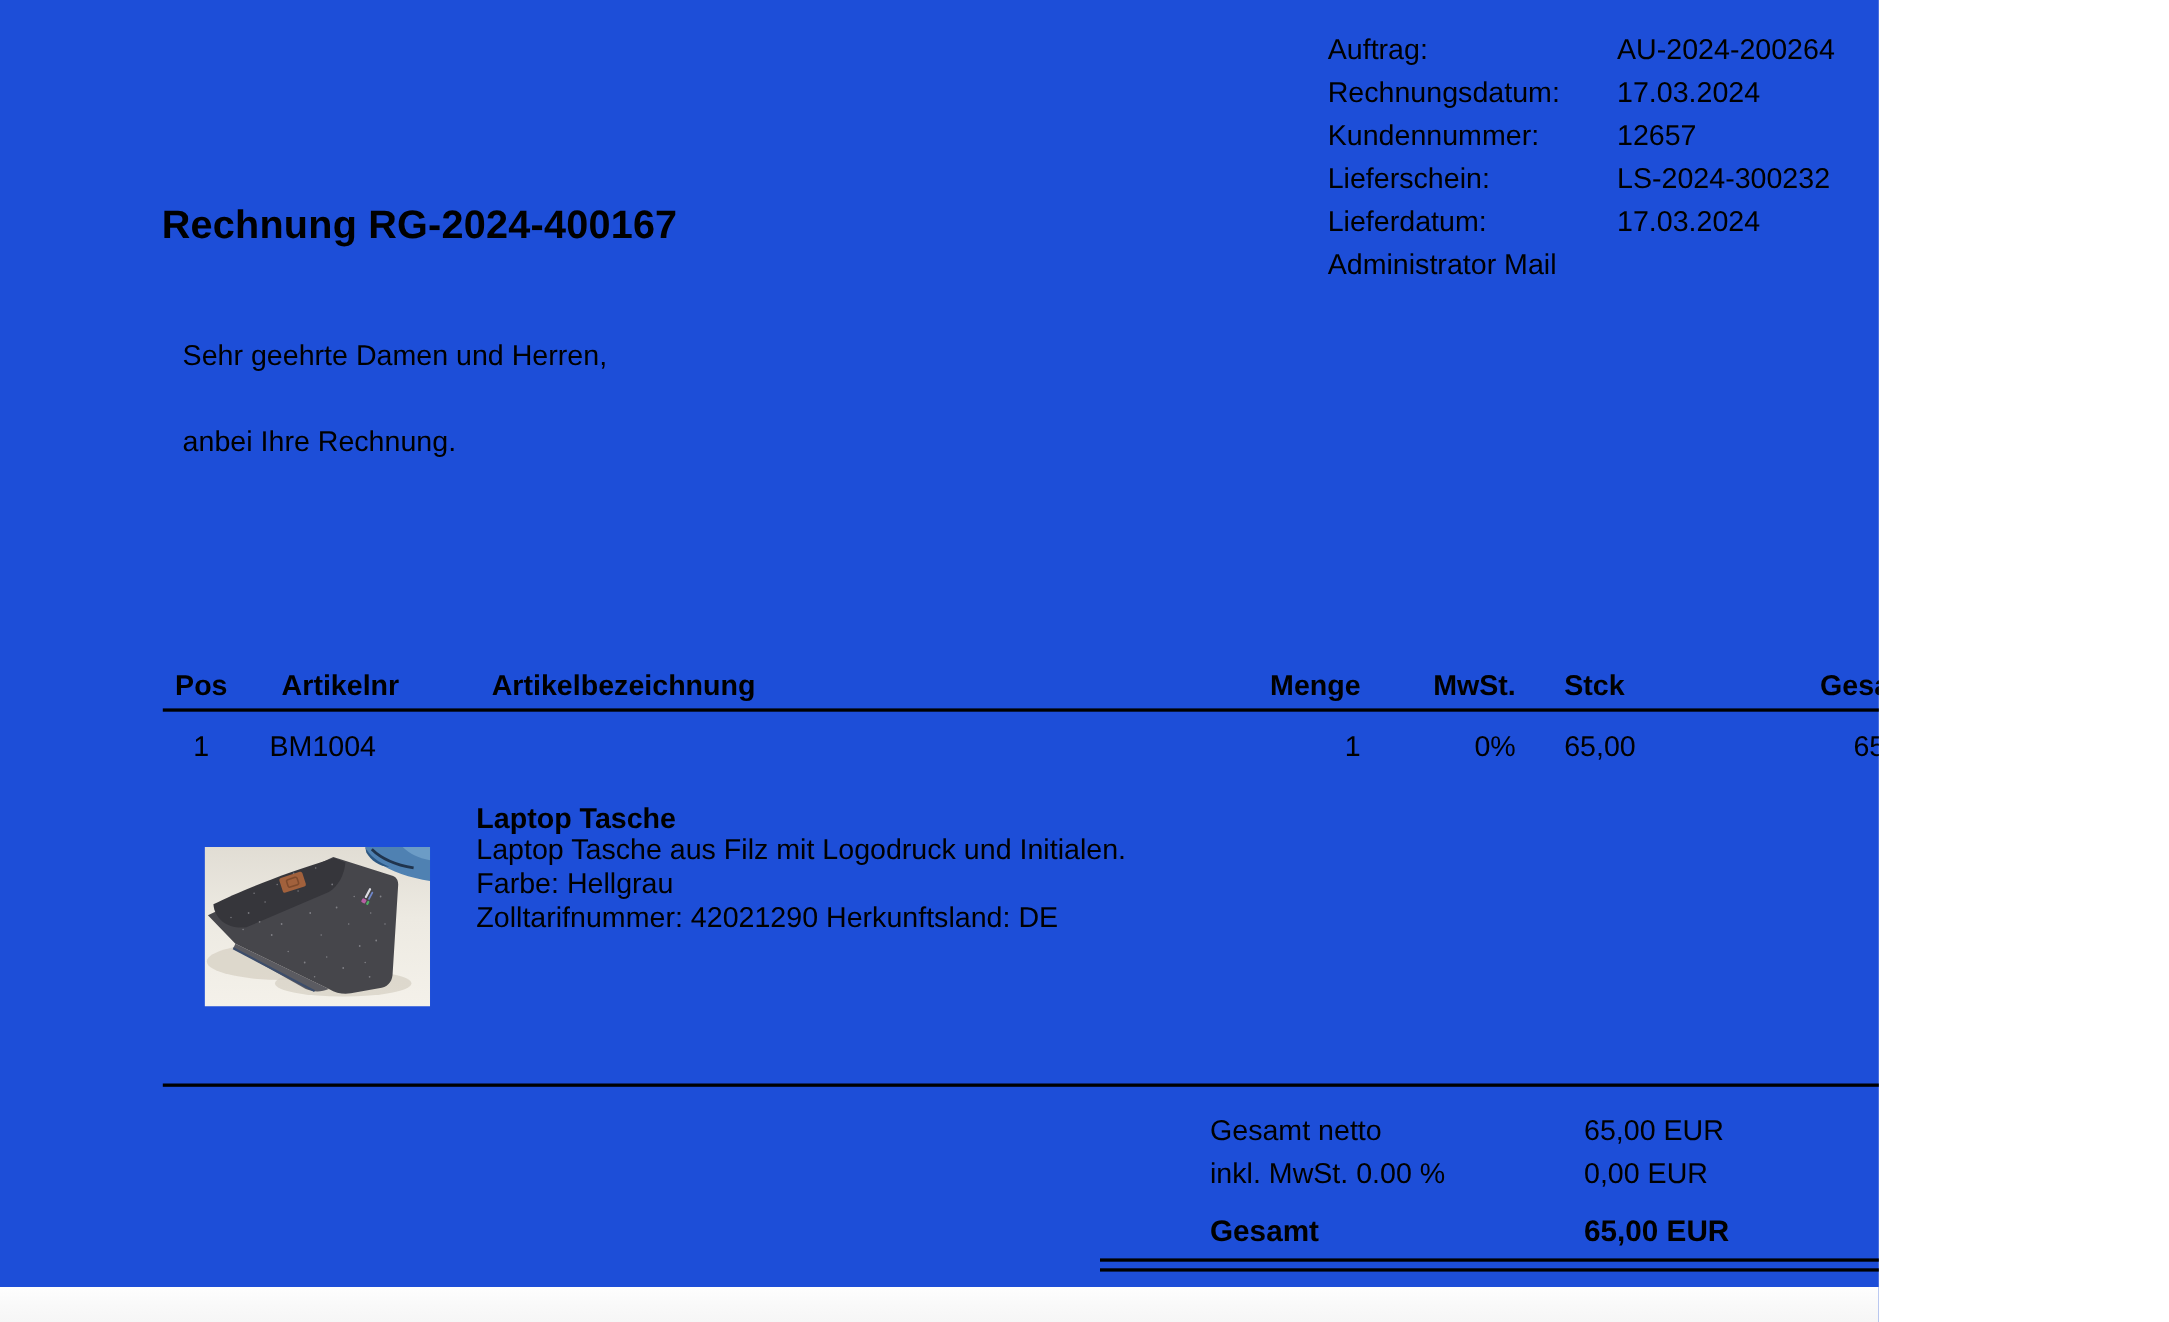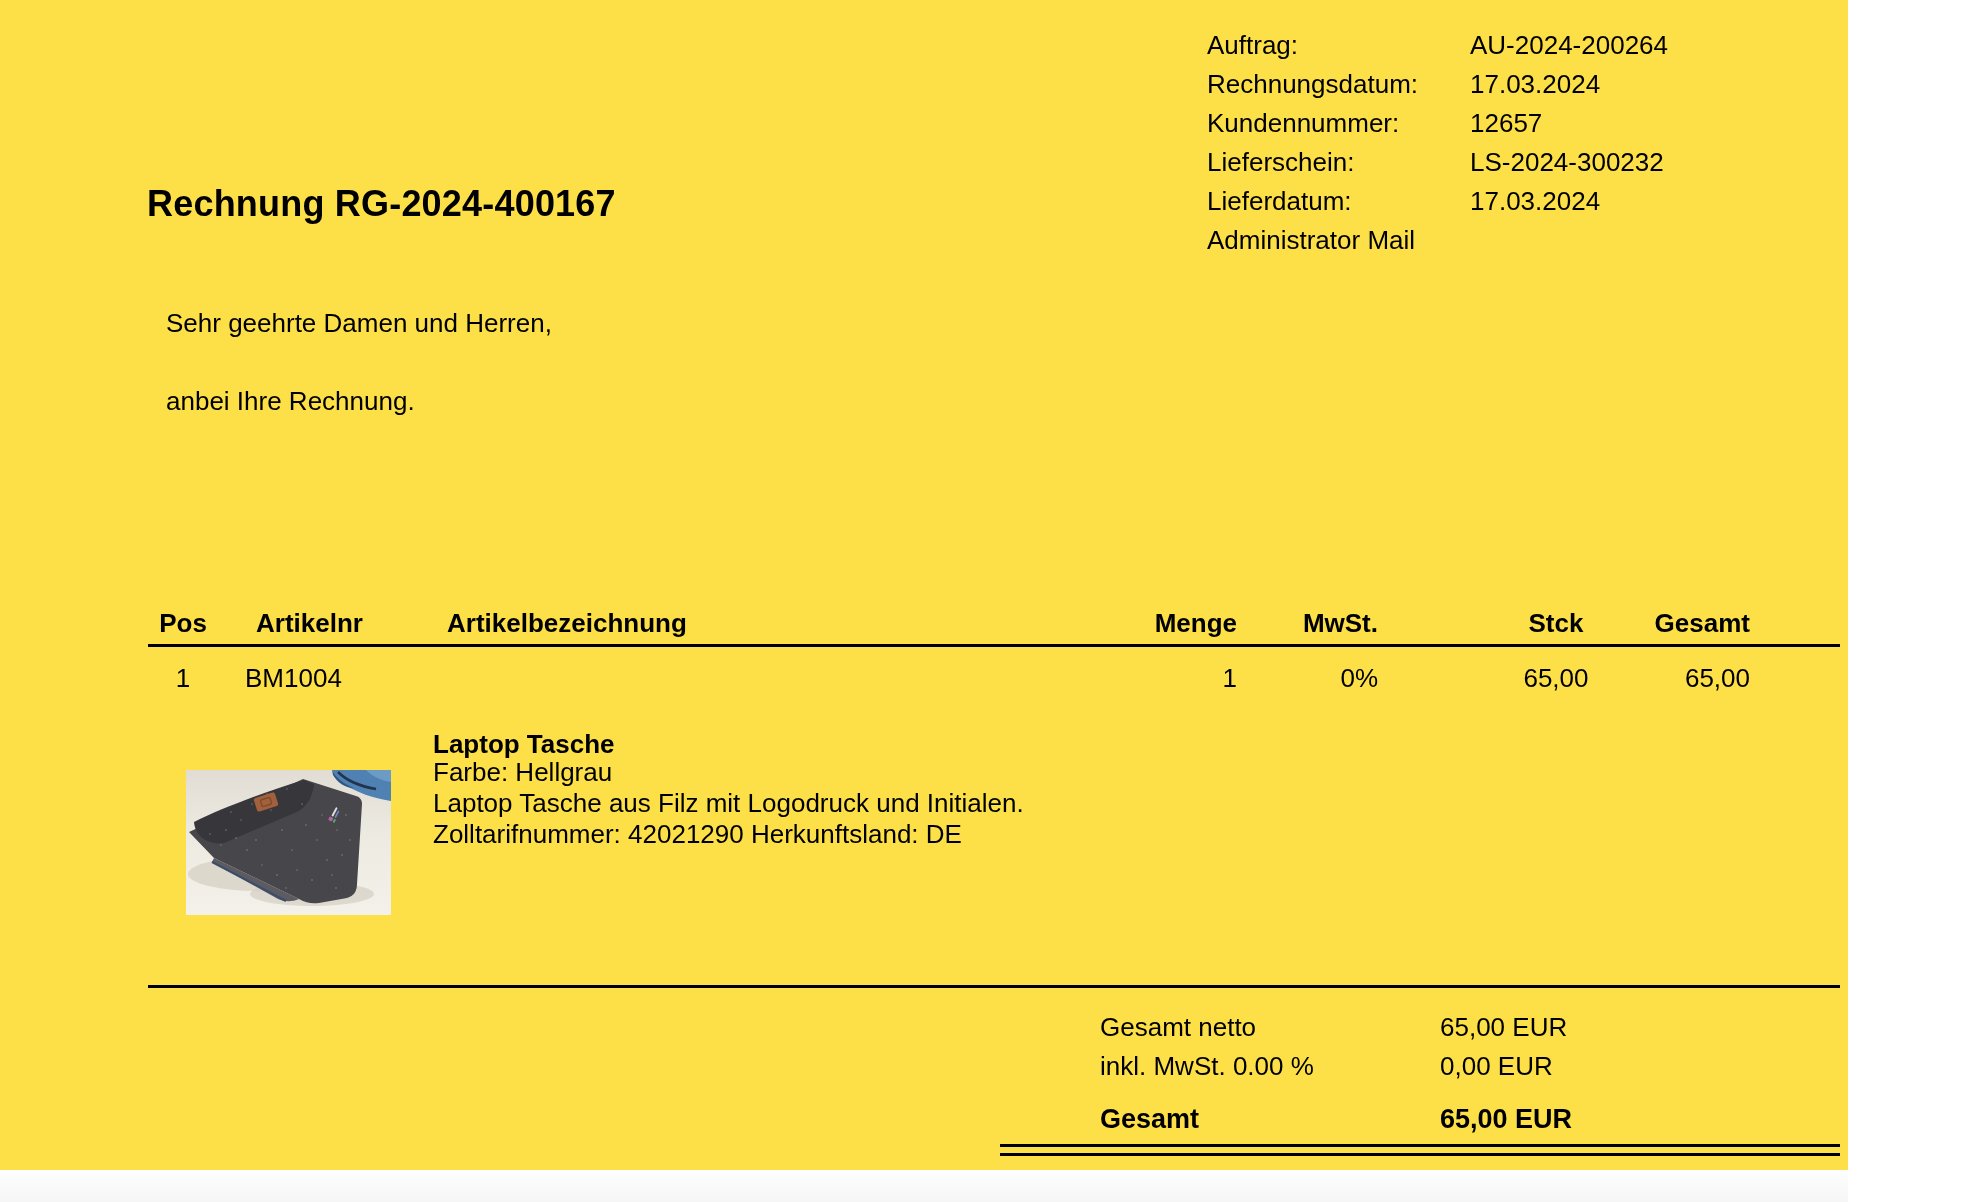--- a/index.html
+++ b/index.html
@@ -2,23 +2,23 @@
 <html><head>
 <meta charset="utf-8">
 <style>
   html, body {
     margin: 0;
     padding: 0;
     background: #ffffff;
   }
   .page {
     position: relative;
-    width: 1848px;
+    width: 1708px;
     height: 1202px;
-    background: #fde047;
+    background: #1d4ed8;
     color: #000000;
     font-family: "Liberation Sans", sans-serif;
     overflow: hidden;
   }
 
   
   .meta {
     position: absolute;
     left: 1207px;
     top: 26px;
@@ -58,21 +58,21 @@
   .thead { top: 608px; font-weight: bold; }
   .trow  { top: 663px; }
   .thead span, .trow span { position: absolute; white-space: nowrap; }
 
   .c-pos    { left: 159px;  width: 48px;  text-align: center; }
   .c-artnr  { left: 245px; }
   .h-artnr  { left: 256px; }
   .c-artbez { left: 447px; }
   .c-menge  { left: 1087px; width: 150px; text-align: right; }
   .c-mwst   { left: 1228px; width: 150px; text-align: right; }
-  .c-stck   { left: 1481px; width: 150px; text-align: center; }
+  .c-stck   { left: 1422px; width: 150px; text-align: left; }
   .c-gesamt { left: 1600px; width: 150px; text-align: right; }
 
   .rule {
     position: absolute;
     left: 148px;
     width: 1692px;
     height: 3px;
     background: #000;
   }
   .rule-header { top: 644px; }
@@ -255,22 +255,22 @@
     <g transform="rotate(-62 148 45)">
       <rect x="141" y="42" width="4" height="4" rx="1" fill="#b85fa4"></rect>
       <rect x="141" y="47" width="4" height="2" rx="1" fill="#4fae62"></rect>
       <rect x="146" y="43" width="10" height="2" rx="1" fill="#dcdce2"></rect>
       <rect x="146" y="46.5" width="8" height="1.6" rx="0.8" fill="#6f86c9"></rect>
     </g>
   </svg>
 
   <div class="item-name">Laptop Tasche</div>
   <div class="item-desc">
+    <div>Laptop Tasche aus Filz mit Logodruck und Initialen.</div>
     <div>Farbe: Hellgrau</div>
-    <div>Laptop Tasche aus Filz mit Logodruck und Initialen.</div>
     <div>Zolltarifnummer: 42021290 Herkunftsland: DE</div>
   </div>
 
   <div class="rule rule-sep"></div>
 
   <span class="t-label t-r1">Gesamt netto</span>
   <span class="t-value t-r1">65,00 EUR</span>
   <span class="t-label t-r2">inkl. MwSt. 0.00 %</span>
   <span class="t-value t-r2">0,00 EUR</span>
   <span class="t-label t-r3">Gesamt</span>

